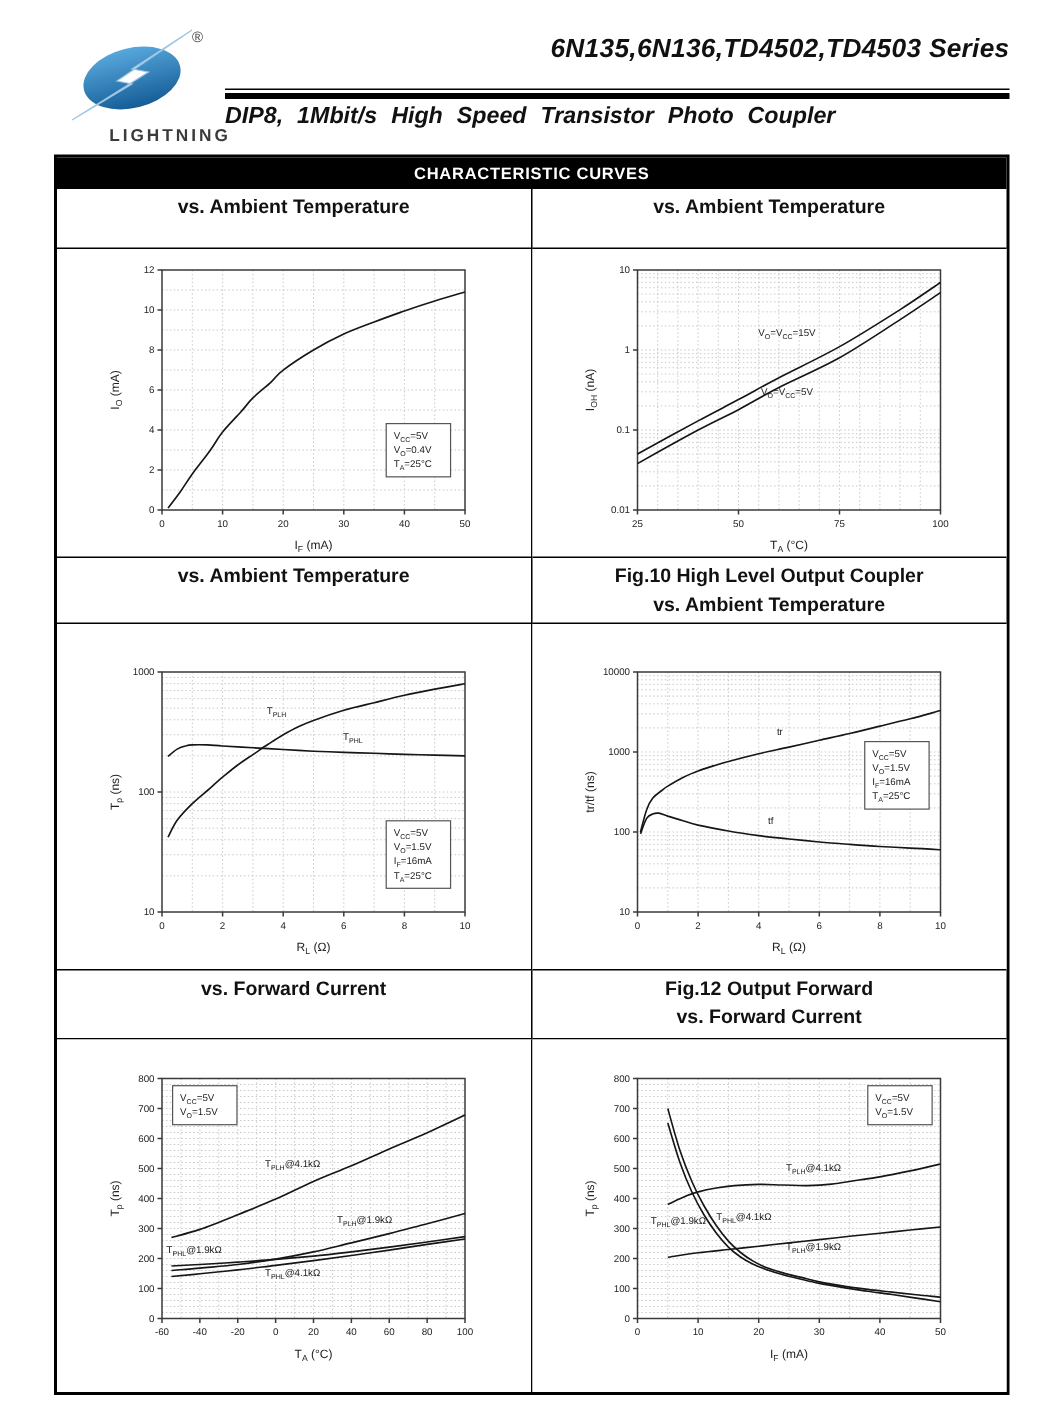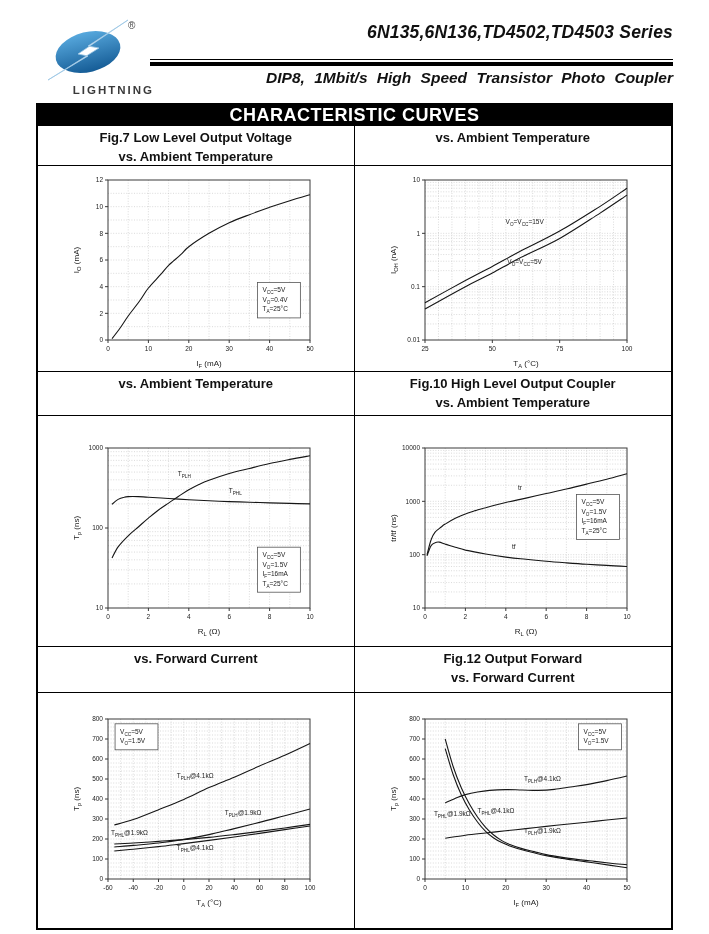--- a/index.html
+++ b/index.html
@@ -7,25 +7,25 @@
   .page{position:relative;width:709px;height:934px;background:#fff;overflow:hidden;}
 
   
   .logo{position:absolute;left:36px;top:18px;width:118px;}
   .logo .brand{font-size:11.5px;font-weight:bold;letter-spacing:2px;color:#3a3a3a;margin-top:-2px;text-align:right;}
   .reg{position:absolute;left:92px;top:2px;font-size:10px;color:#444;}
   .header-titles{position:absolute;left:150px;top:22px;width:523px;}
   .series-title{font-size:17.5px;font-weight:bold;font-style:italic;text-align:right;letter-spacing:0.2px;
     padding-bottom:16px;border-bottom:1.5px solid #000;}
   .thick-rule{height:4px;background:#000;margin-top:2px;}
-  .subtitle{font-size:15.5px;font-weight:bold;font-style:italic;text-align:right;word-spacing:5px;margin-top:3px;}
+  .subtitle{font-size:15.5px;font-weight:bold;font-style:italic;text-align:left;word-spacing:5px;margin-top:3px;}
 
   
   .curves-table{position:absolute;left:36px;top:103px;width:637px;height:827px;border:2px solid #000;box-sizing:border-box;background:#fff;}
-  .section-bar{height:21px;background:#000;color:#fff;font-size:18px;font-weight:bold;letter-spacing:0.5px;
+  .section-bar{height:21px;background:#000;color:#fff;font-size:11px;font-weight:bold;letter-spacing:0.5px;
     display:flex;align-items:center;justify-content:center;}
   .grid{display:grid;grid-template-columns:1fr 1fr;grid-template-rows:40px 206px 44px 231px 46px 1fr;height:802px;}
   .col-left{border-right:1.5px solid #000;}
   .title-cell{border-bottom:1.5px solid #000;text-align:center;padding-top:2px;box-sizing:border-box;}
   .title-cell div{font-size:13px;font-weight:bold;line-height:19px;}
   .chart-cell{box-sizing:border-box;display:flex;justify-content:center;align-items:flex-start;background:#fff;}
   .chart-cell.bb{border-bottom:1.5px solid #000;}
   .chartrow0{padding-top:4px;}
   .chartrow1{padding-top:22px;}
   .chartrow2{padding-top:16px;}
@@ -59,21 +59,20 @@
   <div class="header-titles">
     <div class="series-title">6N135,6N136,TD4502,TD4503  Series</div>
     <div class="thick-rule"></div>
     <div class="subtitle">DIP8,  1Mbit/s  High  Speed  Transistor  Photo  Coupler</div>
   </div>
 
   <div class="curves-table">
     <div class="section-bar">CHARACTERISTIC CURVES</div>
     <div class="grid">
         <div class="title-cell col-left">
-    <div class="t1">Fig.7 Low Level Output  Voltage</div>
     <div class="t2">vs. Ambient Temperature</div>
   </div>
         <div class="title-cell col-right">
     <div class="t2">vs. Ambient Temperature</div>
   </div>
         <div class="chart-cell col-left chartrow0 bb">
     <svg width="260" height="204">
             <line x1="62.2" y1="10" x2="62.2" y2="170" stroke="#c3c3c3" stroke-width="0.6" stroke-dasharray="1 1.6"></line>
             <line x1="82.4" y1="10" x2="82.4" y2="170" stroke="#c3c3c3" stroke-width="0.6" stroke-dasharray="1 1.6"></line>
             <line x1="102.6" y1="10" x2="102.6" y2="170" stroke="#c3c3c3" stroke-width="0.6" stroke-dasharray="1 1.6"></line>

